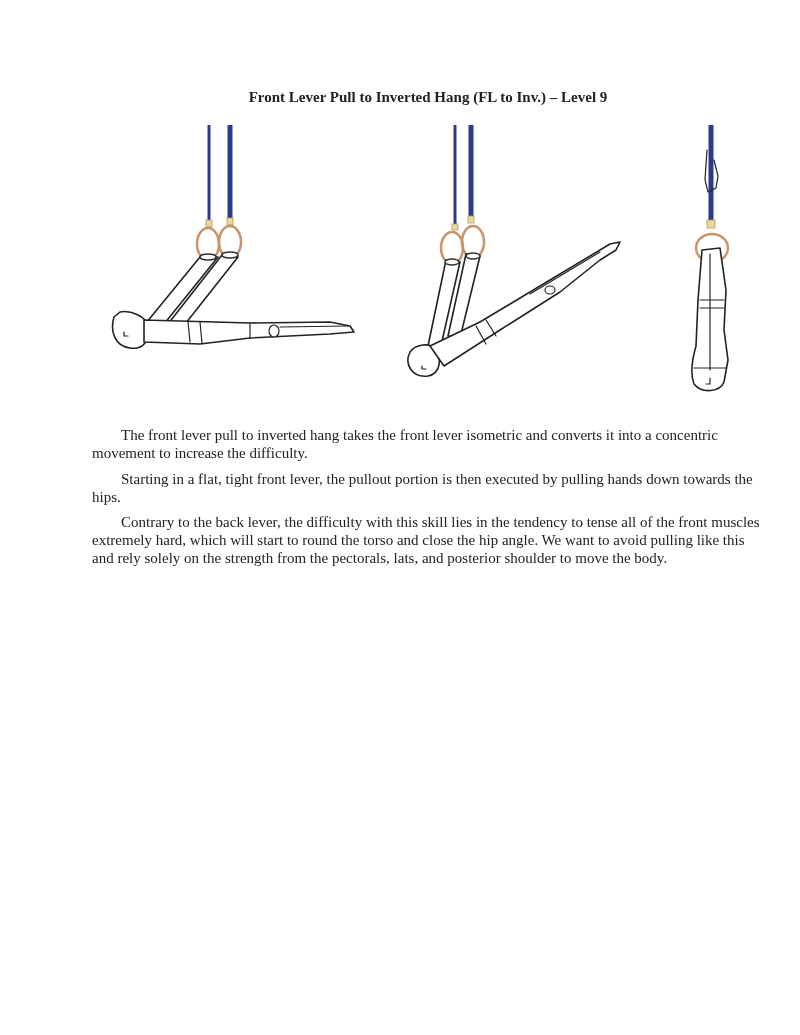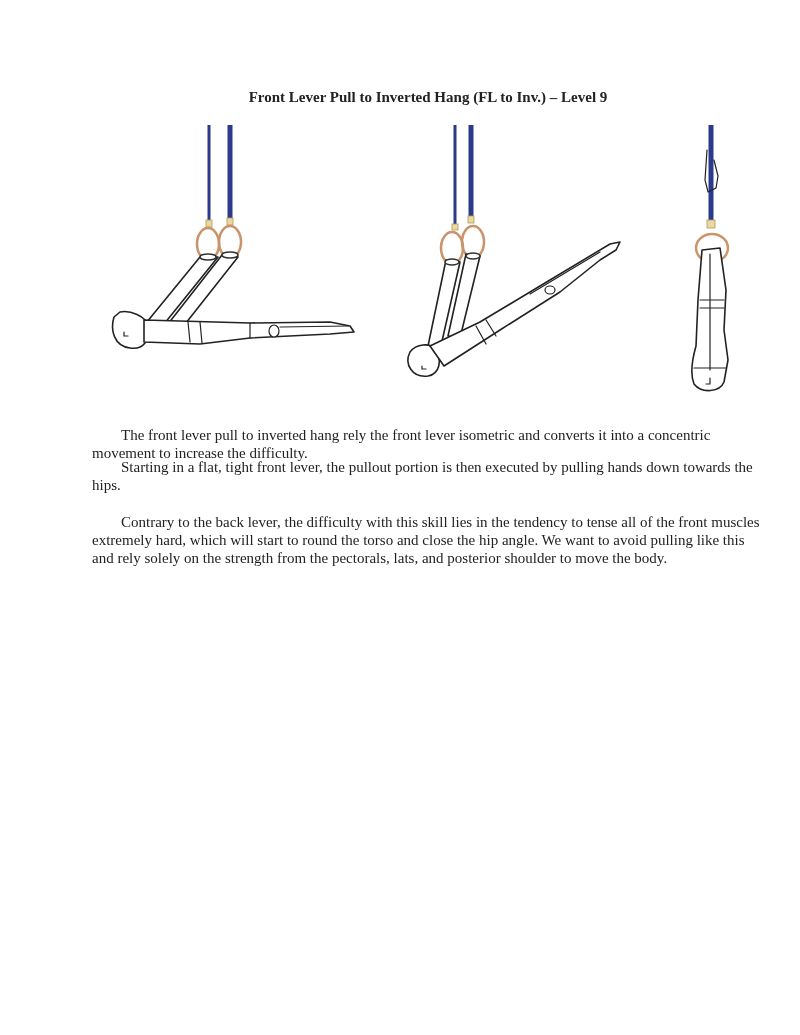--- a/index.html
+++ b/index.html
@@ -5,21 +5,21 @@
   html, body { margin: 0; padding: 0; background: #ffffff; }
   body { width: 800px; height: 1035px; position: relative; overflow: hidden;
          font-family: "Liberation Serif", "DejaVu Serif", serif; color: #222; }
   .title { position: absolute; left: 0; top: 89px; width: 856px; text-align: center;
            font-weight: bold; font-size: 15px; color: #222; }
   .figures { position: absolute; left: 0; top: 120px; width: 800px; height: 285px; }
   .figures svg { position: absolute; overflow: visible; }
   .para { position: absolute; left: 92px; width: 670px; font-size: 15px; line-height: 18px;
           text-indent: 29px; margin: 0; text-align: left; color: #222; }
   #p1 { top: 426px; }
-  #p2 { top: 458px; }
+  #p2 { top: 470px; }
   #p3 { top: 513px; }
   .strap { stroke: #2b3a8a; stroke-linecap: butt; }
   .ring { fill: none; stroke: #c9946a; stroke-width: 2.5; }
   .buckle { fill: #e8d9a0; stroke: #b59a55; stroke-width: 0.8; }
   .body-line { fill: #fff; stroke: #222; stroke-width: 1.6; stroke-linejoin: round; stroke-linecap: round; }
   .thin { fill: none; stroke: #222; stroke-width: 1.2; stroke-linecap: round; }
 </style>
 </head>
 <body>
 
@@ -81,15 +81,15 @@
 
     <path class="body-line" d="M22 130 L40 128 L46 170 L44 210 L48 240 L44 262 C40 272 22 274 14 264 C10 254 12 240 16 226 L18 180 Z"></path>
     <line class="thin" x1="30" y1="134" x2="30" y2="250"></line>
     <line class="thin" x1="20" y1="180" x2="44" y2="180"></line>
     <line class="thin" x1="20" y1="188" x2="44" y2="188"></line>
     <line class="thin" x1="14" y1="248" x2="46" y2="248"></line>
     <path class="thin" d="M30 258 L30 264 L26 264"></path>
   </svg>
 </div>
 
-<p class="para" id="p1">The front lever pull to inverted hang rely the front lever isometric and converts it into a concentric movement to increase the difficulty.</p>
+<p class="para" id="p1">The front lever pull to inverted hang takes the front lever isometric and converts it into a concentric movement to increase the difficulty.</p>
 <p class="para" id="p2">Starting in a flat, tight front lever, the pullout portion is then executed by pulling hands down towards the hips.</p>
 <p class="para" id="p3">Contrary to the back lever, the difficulty with this skill lies in the tendency to tense all of the front muscles extremely hard, which will start to round the torso and close the hip angle. We want to avoid pulling like this and rely solely on the strength from the pectorals, lats, and posterior shoulder to move the body.</p>
 
 </body></html>

